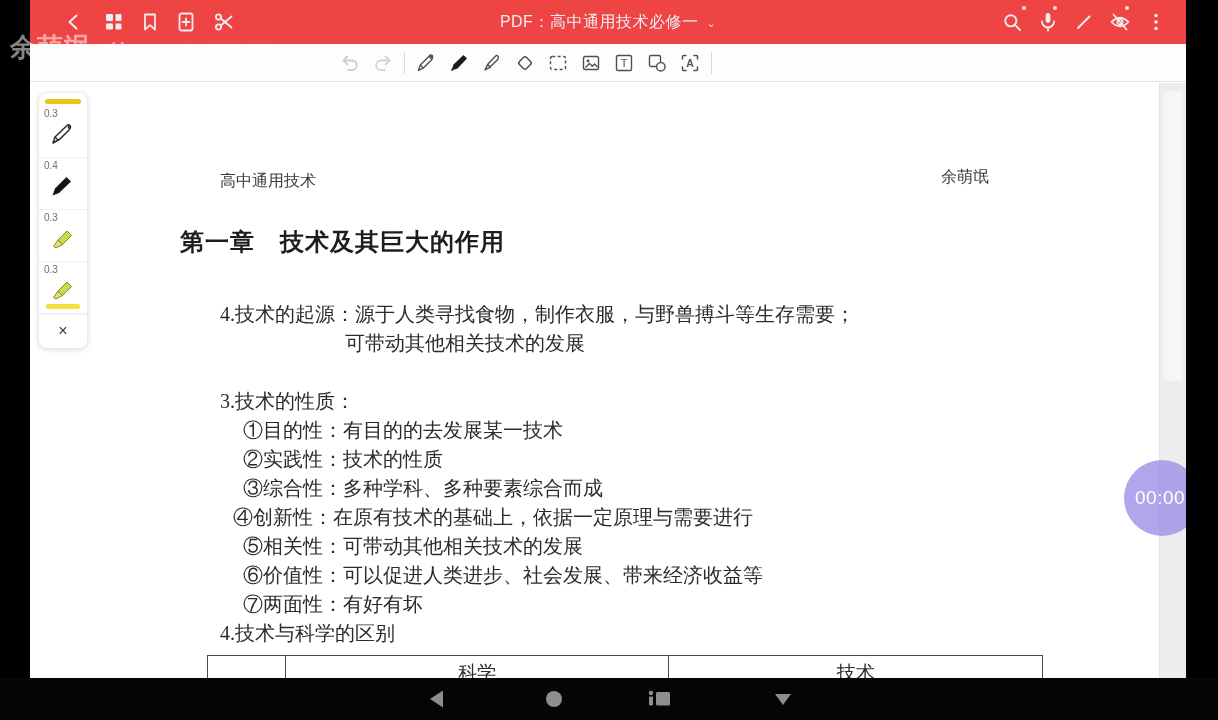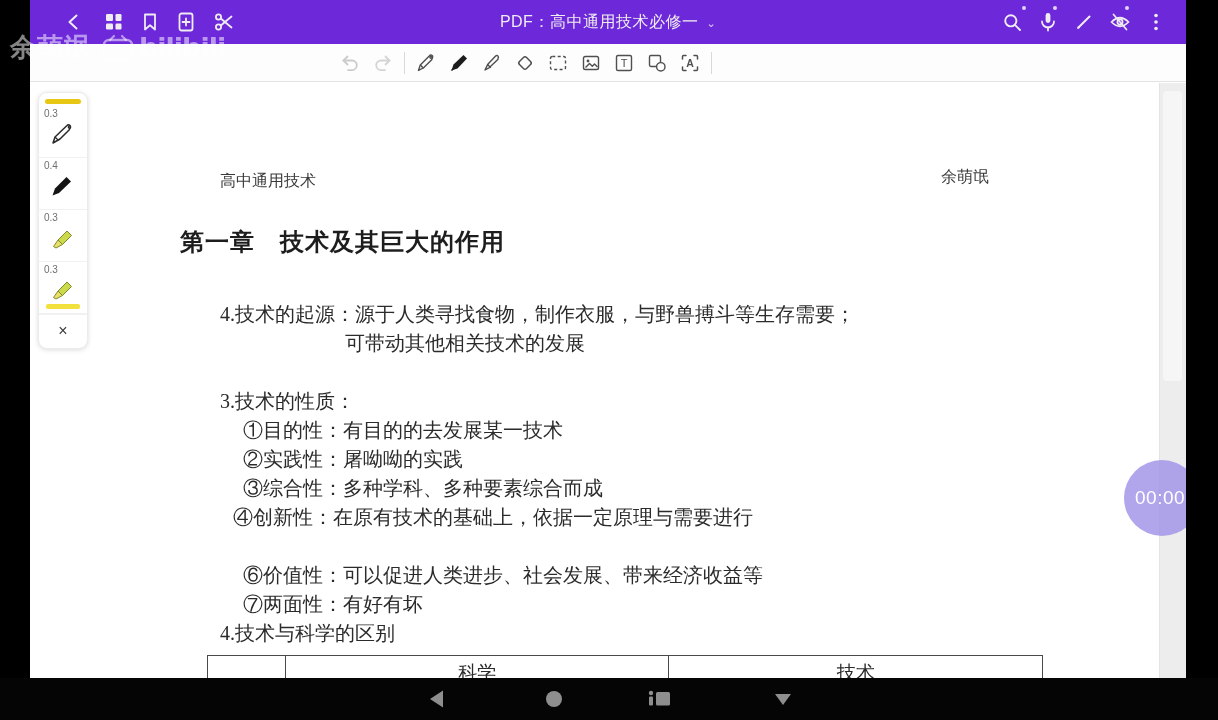--- a/index.html
+++ b/index.html
@@ -4,21 +4,21 @@
 <style>
   html,body{margin:0;padding:0;}
   body{
     width:1218px;height:720px;background:#000;position:relative;overflow:hidden;
     font-family:"Liberation Sans",sans-serif;
   }
   
   .screen{position:absolute;left:30px;top:0;width:1156px;height:678px;background:#fff;overflow:hidden;}
 
   
-  .appbar{position:absolute;left:0;top:0;width:100%;height:44px;background:#6d28d9;z-index:10;}
+  .appbar{position:absolute;left:0;top:0;width:100%;height:44px;background:#ef4444;z-index:10;}
   .appbar .ic{position:absolute;top:10px;width:24px;height:24px;}
   .appbar svg{display:block;}
   .appbar-title{
     position:absolute;left:0;right:0;top:0;height:44px;line-height:44px;text-align:center;
     color:#efecf2;font-size:16px;letter-spacing:.5px;
   }
   .appbar-title .chev{font-size:11px;margin-left:8px;opacity:.85;}
   .badge-dot{position:absolute;top:6px;width:4px;height:4px;border-radius:50%;background:rgba(255,255,255,.8);}
 
   
@@ -69,21 +69,21 @@
   }
 
   
   .navbar{position:absolute;left:0;bottom:0;width:1218px;height:42px;background:#050505;z-index:50;}
   .navbar .nic{position:absolute;top:10px;}
 
   
   .watermark{position:absolute;left:10px;top:30px;z-index:60;display:flex;align-items:flex-start;
              color:rgba(255,255,255,.52);pointer-events:none;}
   .watermark .wm-name{font-size:26px;font-weight:bold;letter-spacing:1px;}
-  .watermark .wm-logo{display:flex;align-items:center;margin-left:10px;margin-top:2px;}
+  .watermark .wm-logo{display:flex;align-items:flex-start;margin-left:10px;margin-top:11px;gap:48px;}
   .watermark .wm-logo-text{font-size:27px;font-weight:bold;letter-spacing:-1px;margin-left:4px;
                            font-family:"DejaVu Sans",sans-serif;}
 </style>
 </head>
 <body>
 
 <div class="screen">
 
   <div class="appbar">
     <span class="ic" style="left:32px">
@@ -239,23 +239,24 @@
   <div class="content">
     <div class="doc">
       <div class="hdr" style="left:190px;top:88px">高中通用技术</div>
       <div class="hdr" style="left:911px;top:84px">余萌氓</div>
       <div class="doc-title">第一章　技术及其巨大的作用</div>
 
       <div class="dline" style="left:190px;top:218px">4.技术的起源：源于人类寻找食物，制作衣服，与野兽搏斗等生存需要；</div>
       <div class="dline" style="left:315px;top:247px">可带动其他相关技术的发展</div>
       <div class="dline" style="left:190px;top:305px">3.技术的性质：</div>
       <div class="dline" style="left:213px;top:334px">①目的性：有目的的去发展某一技术</div>
-      <div class="dline" style="left:213px;top:363px">②实践性：屠呦呦的实践</div>
+      <div class="dline" style="left:213px;top:363px">②实践性：技术的性质</div>
       <div class="dline" style="left:213px;top:392px">③综合性：多种学科、多种要素综合而成</div>
       <div class="dline" style="left:203px;top:421px">④创新性：在原有技术的基础上，依据一定原理与需要进行</div>
+      <div class="dline" style="left:213px;top:450px">⑤相关性：可带动其他相关技术的发展</div>
       <div class="dline" style="left:213px;top:479px">⑥价值性：可以促进人类进步、社会发展、带来经济收益等</div>
       <div class="dline" style="left:213px;top:508px">⑦两面性：有好有坏</div>
       <div class="dline" style="left:190px;top:537px">4.技术与科学的区别</div>
 
       <table class="doctable">
         <tbody>
             <tr>
           <td style="width:76px"></td>
           <td style="width:385px">科学</td>
           <td style="width:375px">技术</td>

